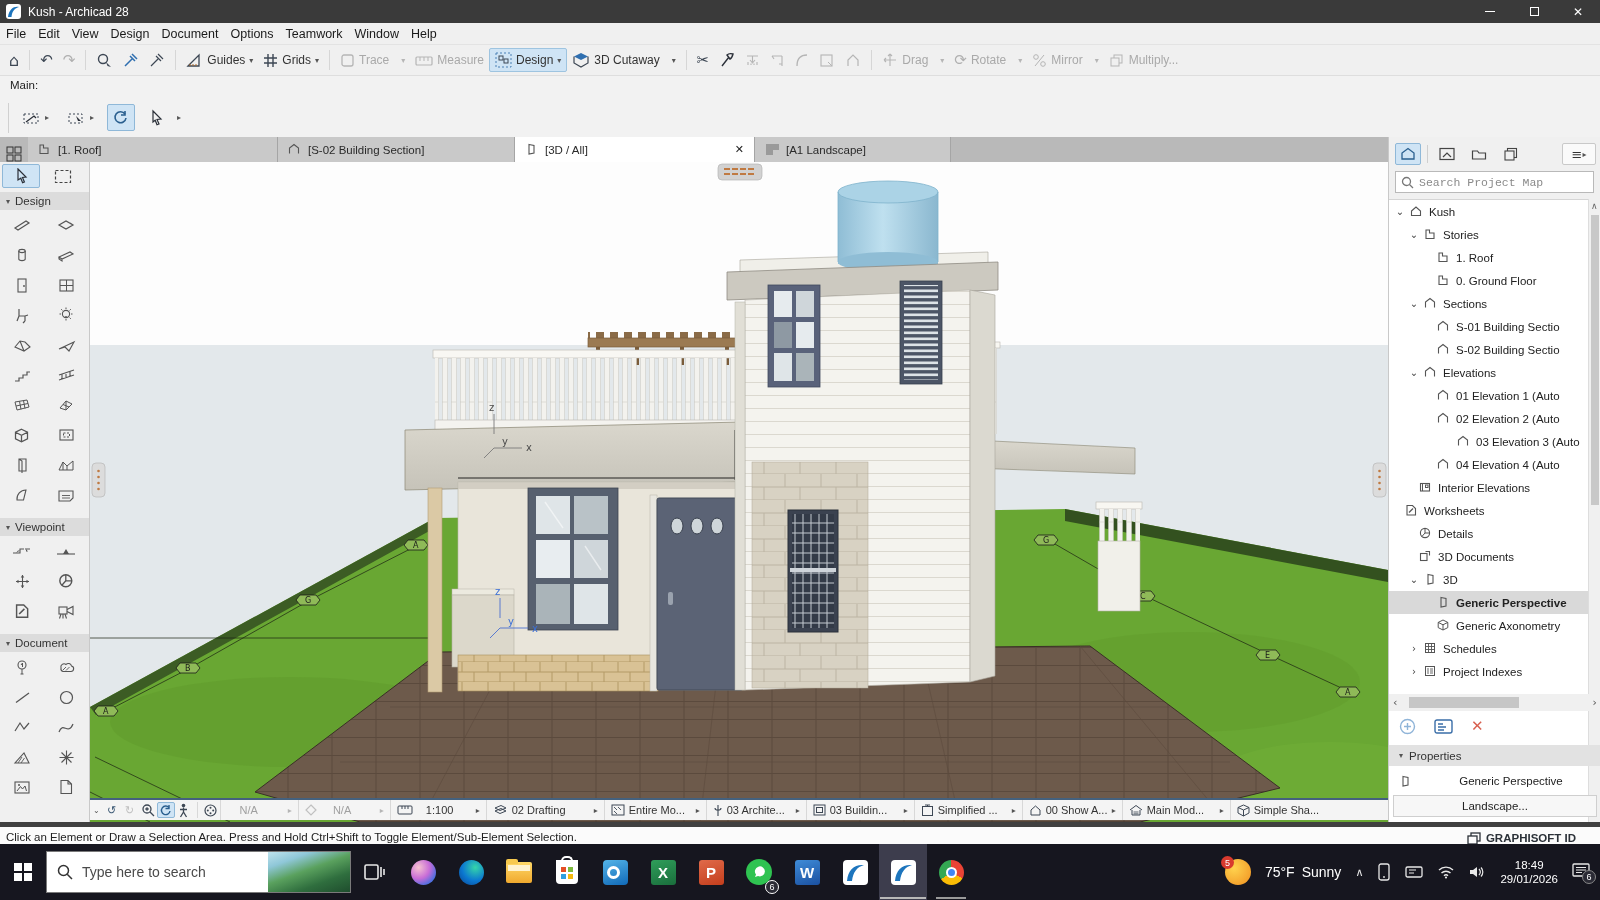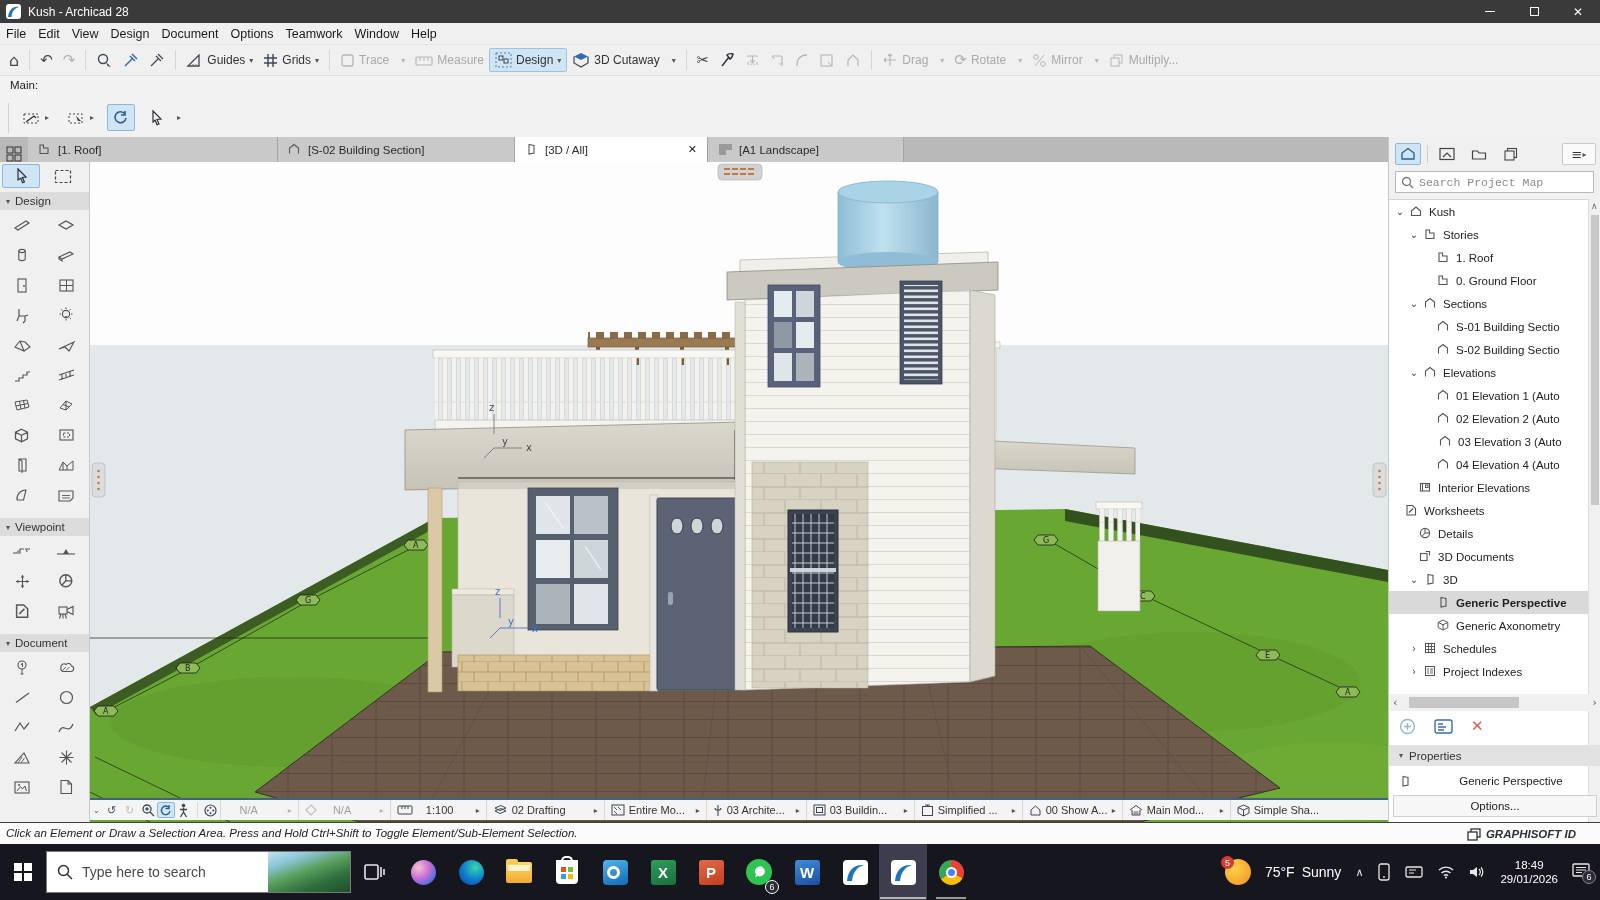--- a/index.html
+++ b/index.html
@@ -77,21 +77,21 @@
   .vsb .thumb { position:absolute; left:2px; top:16px; width:8px; height:290px; background:#c8c8c8; }
   .hsb { position:absolute; left:0; top:557px; width:212px; height:17px; background:#f0f0f0; display:flex; align-items:center; font-size:11px; color:#555; }
   .hsb .thumb { height:11px; width:110px; background:#c6c6c6; margin-left:12px; }
   .rp-actions { position:absolute; left:0; top:576px; width:212px; height:26px; display:flex; align-items:center; gap:18px; padding-left:10px; }
   .props-hdr { position:absolute; left:0; top:608px; width:212px; height:21px; background:#e2e2e2; display:flex; align-items:center; gap:6px; font-size:11.5px; color:#333; padding-left:10px; }
   .props-row { position:absolute; left:0; top:633px; width:212px; height:22px; display:flex; align-items:center; gap:8px; font-size:11.5px; color:#222; padding-left:10px; }
   .props-row .vname { flex:1; text-align:center; }
   .settings { position:absolute; left:4px; top:658px; width:204px; height:22px; background:#f7f7f7; border:1px solid #cfcfcf; display:flex; align-items:center; justify-content:center; font-size:11.5px; color:#222; }
 
   
-  #statusbar { position:absolute; left:0; top:822px; width:1600px; height:22px; background:#fbfbfb; border-top:1px solid #404040; font-size:11.5px; color:#222;font-style:italic; }
+  #statusbar { position:absolute; left:0; top:822px; width:1600px; height:22px; background:#fbfbfb; border-top:5px solid #404040; font-size:11.5px; color:#222; }
   #gsid { position:absolute; right:24px; top:0; height:22px; display:flex; align-items:center; gap:5px; font-size:11.5px; font-weight:bold; color:#2b3138; }
 
   
   #taskbar { position:absolute; left:0; top:844px; width:1600px; height:56px; background:#16161f; display:flex; align-items:center; }
   .tb-start { width:46px; height:56px; display:flex; align-items:center; justify-content:center; }
   .winlogo { display:grid; grid-template-columns:8px 8px; grid-template-rows:8px 8px; gap:2px; }
   .winlogo div { background:#fff; }
   #tb-search { width:305px; height:42px; background:#fff; border:1px solid #7a7a7a; display:flex; align-items:center; padding-left:10px; gap:9px; position:relative; overflow:hidden; }
   #tb-search input { border:none; outline:none; font-size:14px; width:170px; font-family:"Liberation Sans",sans-serif; }
   #tb-search input::placeholder { color:#4a4a4a; }
@@ -382,21 +382,21 @@
         <use href="#s-story"></use>
       </svg>
       <span class="tlbl">[1. Roof]</span>
     </div>
   <div class="tab" style="width:237px">
     <svg width="14" height="13" class="tabicon">
         <use href="#s-section"></use>
       </svg>
       <span class="tlbl">[S-02 Building Section]</span>
     </div>
-  <div class="tab active" style="width:193px">
+  <div class="tab active" style="width:240px">
     <svg width="14" height="13" class="tabicon">
         <use href="#s-3dbox"></use>
       </svg>
       <span class="tlbl">[3D / All]</span>
     <span class="ico" style="margin-left:auto;font-size:11px;color:#222">✕</span>
     </div>
   <div class="tab" style="width:196px">
     <svg width="15" height="13" class="tabicon">
         <rect x="1" y="1" width="13" height="11" fill="#9a9a9a"></rect>
         <rect x="8" y="7" width="6" height="5" fill="#c9c9c9"></rect>
@@ -1063,21 +1063,21 @@
           <use href="#s-section"></use>
         </svg>
         <span>01 Elevation 1 (Auto</span>
       </div>
     <div class="ti" style="padding-left:48px">
         <svg width="14" height="13">
           <use href="#s-section"></use>
         </svg>
         <span>02 Elevation 2 (Auto</span>
       </div>
-    <div class="ti" style="padding-left:50px">
+    <div class="ti" style="padding-left:68px">
         <svg width="14" height="13">
           <use href="#s-section"></use>
         </svg>
         <span>03 Elevation 3 (Auto</span>
       </div>
     <div class="ti" style="padding-left:48px">
         <svg width="14" height="13">
           <use href="#s-section"></use>
         </svg>
         <span>04 Elevation 4 (Auto</span>
@@ -1165,21 +1165,21 @@
       <span class="dd">▾</span>
       <span>Properties</span>
     </div>
   <div class="props-row">
     <svg width="14" height="13">
         <use href="#s-3dbox"></use>
       </svg>
     <span class="vname">Generic Perspective</span>
     </div>
   <div class="settings">
-      <span>Options...</span>
+      <span>Landscape...</span>
     </div>
 </div>
 
 <div id="statusbar">
   <span style="position:absolute;left:6px;top:4px">Click an Element or Draw a Selection Area. Press and Hold Ctrl+Shift to Toggle Element/Sub-Element Selection.</span>
   <div id="gsid">
     <svg width="14" height="13">
         <rect x="4" y="1" width="9" height="8" fill="none" stroke="#2b3138" stroke-width="1.3"></rect>
         <rect x="1" y="4" width="9" height="8" fill="#fbfbfb" stroke="#2b3138" stroke-width="1.3"></rect>
       </svg>

